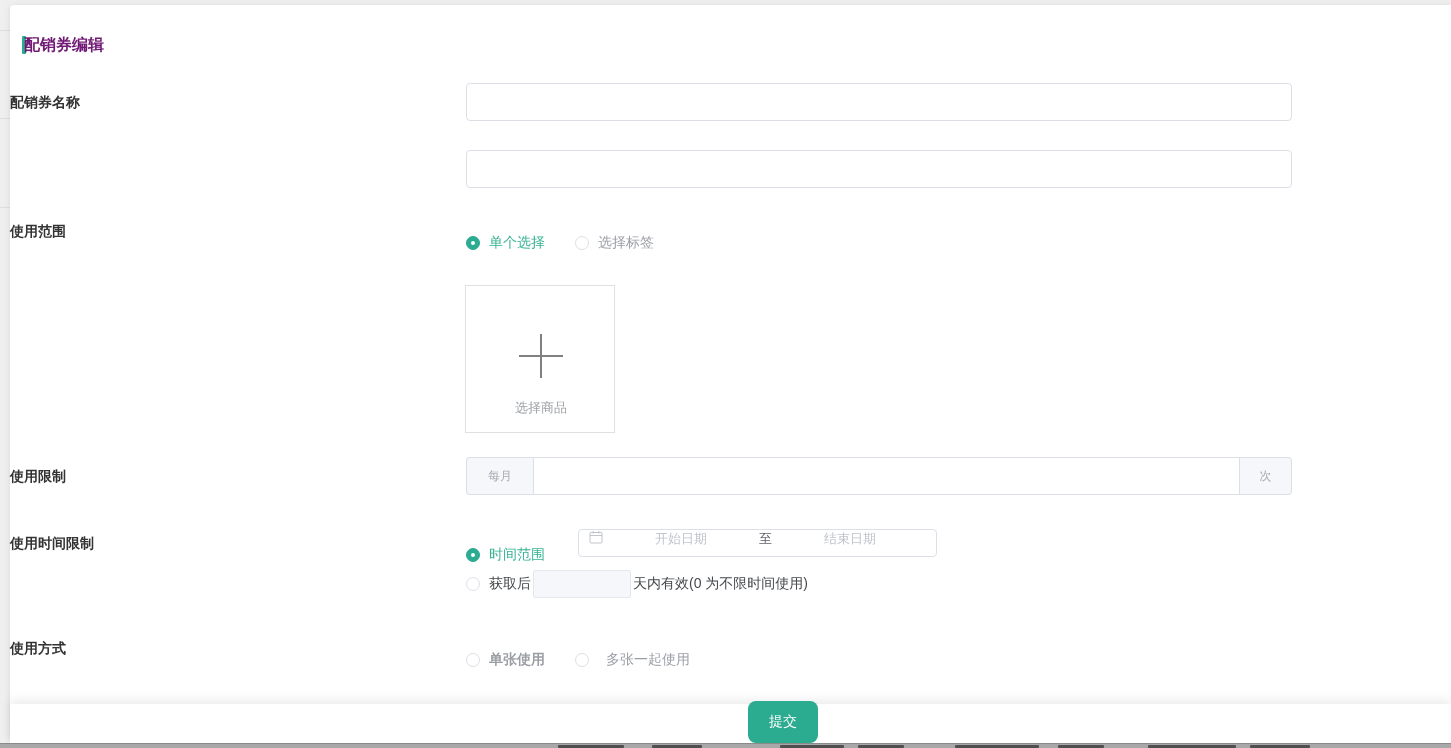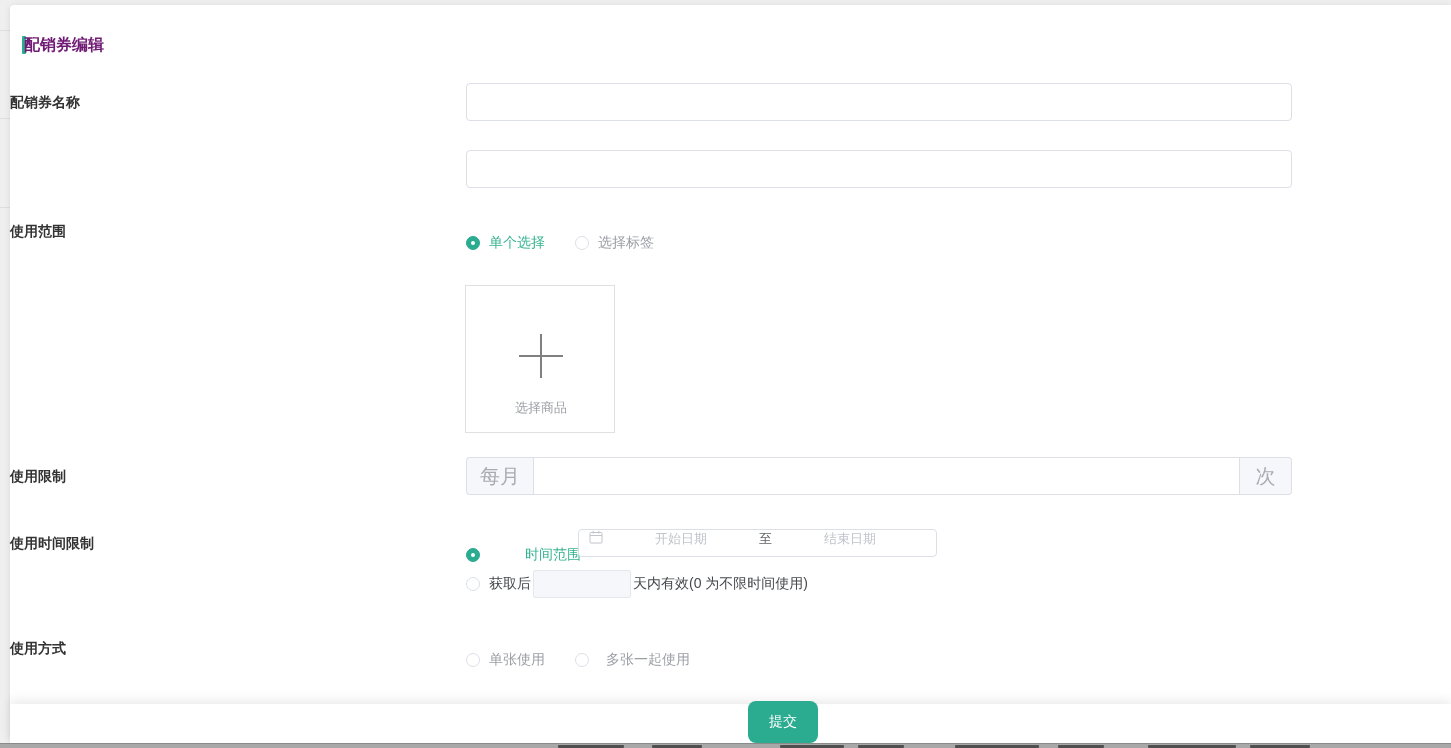--- a/index.html
+++ b/index.html
@@ -36,21 +36,21 @@
   .product-picker {
     position:absolute; left:455px; top:280px; width:150px; height:148px;
     background:#fff; border:1px solid #e0e0e0; cursor:pointer;
   }
   .plus-h { position:absolute; left:53px; top:69px; width:44px; height:2px; background:#808080; }
   .plus-v { position:absolute; left:74px; top:48px; width:2px; height:44px; background:#808080; }
   .picker-label { position:absolute; left:0; width:150px; top:113px; text-align:center; font-size:13px; color:#9b9fa5; }
 
   .input-group { position:absolute; left:456px; top:452px; width:826px; height:38px; display:flex; }
   .ig-prepend, .ig-append {
-    background:#f5f7fa; border:1px solid #dcdfe6; color:#a8abb2; font-size:20px;
+    background:#f5f7fa; border:1px solid #dcdfe6; color:#a8abb2; font-size:12px;
     display:flex; align-items:center; justify-content:center;
   }
   .ig-prepend { width:67px; border-radius:4px 0 0 4px; border-right:none; }
   .ig-append { width:52px; border-radius:0 4px 4px 0; border-left:none; }
   .ig-input { flex:1; border:1px solid #dcdfe6; border-radius:0; background:#fff; font-size:14px; padding:0 12px; outline:none; }
 
   .date-range {
     position:absolute; left:568px; top:524px; width:359px; height:28px;
     border:1px solid #dcdfe6; border-radius:4px; background:#fff;
     display:flex; align-items:flex-start; padding:0 10px; cursor:pointer;
@@ -115,21 +115,21 @@
     </div>
 
     <div class="label-col" style="top:452px; line-height:38px;">使用限制</div>
     <div class="input-group">
       <div class="ig-prepend">每月</div>
       <input class="ig-input" style="">
       <div class="ig-append">次</div>
     </div>
 
     <div class="label-col" style="top:524px; line-height:28px;">使用时间限制</div>
-    <div class="radio-item" style="left:456px; top:524px; height:28px;gap:36px;">
+    <div class="radio-item" style="left:456px; top:524px; height:28px;">
       <span class="radio-circle checked"></span>
       <span class="radio-label active">时间范围</span>
     </div>
     <div class="date-range">
       <svg class="cal-icon" viewBox="0 0 14 14">
         <rect x="1" y="2.5" width="12" height="10.5" rx="1" fill="none" stroke="#c0c4cc" stroke-width="1"></rect>
         <line x1="1" y1="5.5" x2="13" y2="5.5" stroke="#c0c4cc" stroke-width="1"></line>
         <line x1="4.2" y1="0.8" x2="4.2" y2="3.5" stroke="#c0c4cc" stroke-width="1"></line>
         <line x1="9.8" y1="0.8" x2="9.8" y2="3.5" stroke="#c0c4cc" stroke-width="1"></line>
       </svg>
@@ -139,21 +139,21 @@
     </div>
 
     <div class="days-row">
       <span class="radio-circle"></span>
       <span class="days-text">获取后</span>
       <input class="days-input" style="">
       <span class="days-text">天内有效(0 为不限时间使用)</span>
     </div>
 
     <div class="label-col" style="top:629px; line-height:28px;">使用方式</div>
-    <div class="radio-item" style="left:456px; top:629px; height:28px;">
+    <div class="radio-item" style="left:456px; top:629px; height:28px;font-weight:bold;">
       <span class="radio-circle"></span>
       <span class="radio-label">单张使用</span>
     </div>
     <div class="radio-item" style="left:565px; top:629px; height:28px;gap:8px;">
       <span class="radio-circle"></span>
       <span class="radio-label">多张一起使用</span>
     </div>
 
   </div>
 

